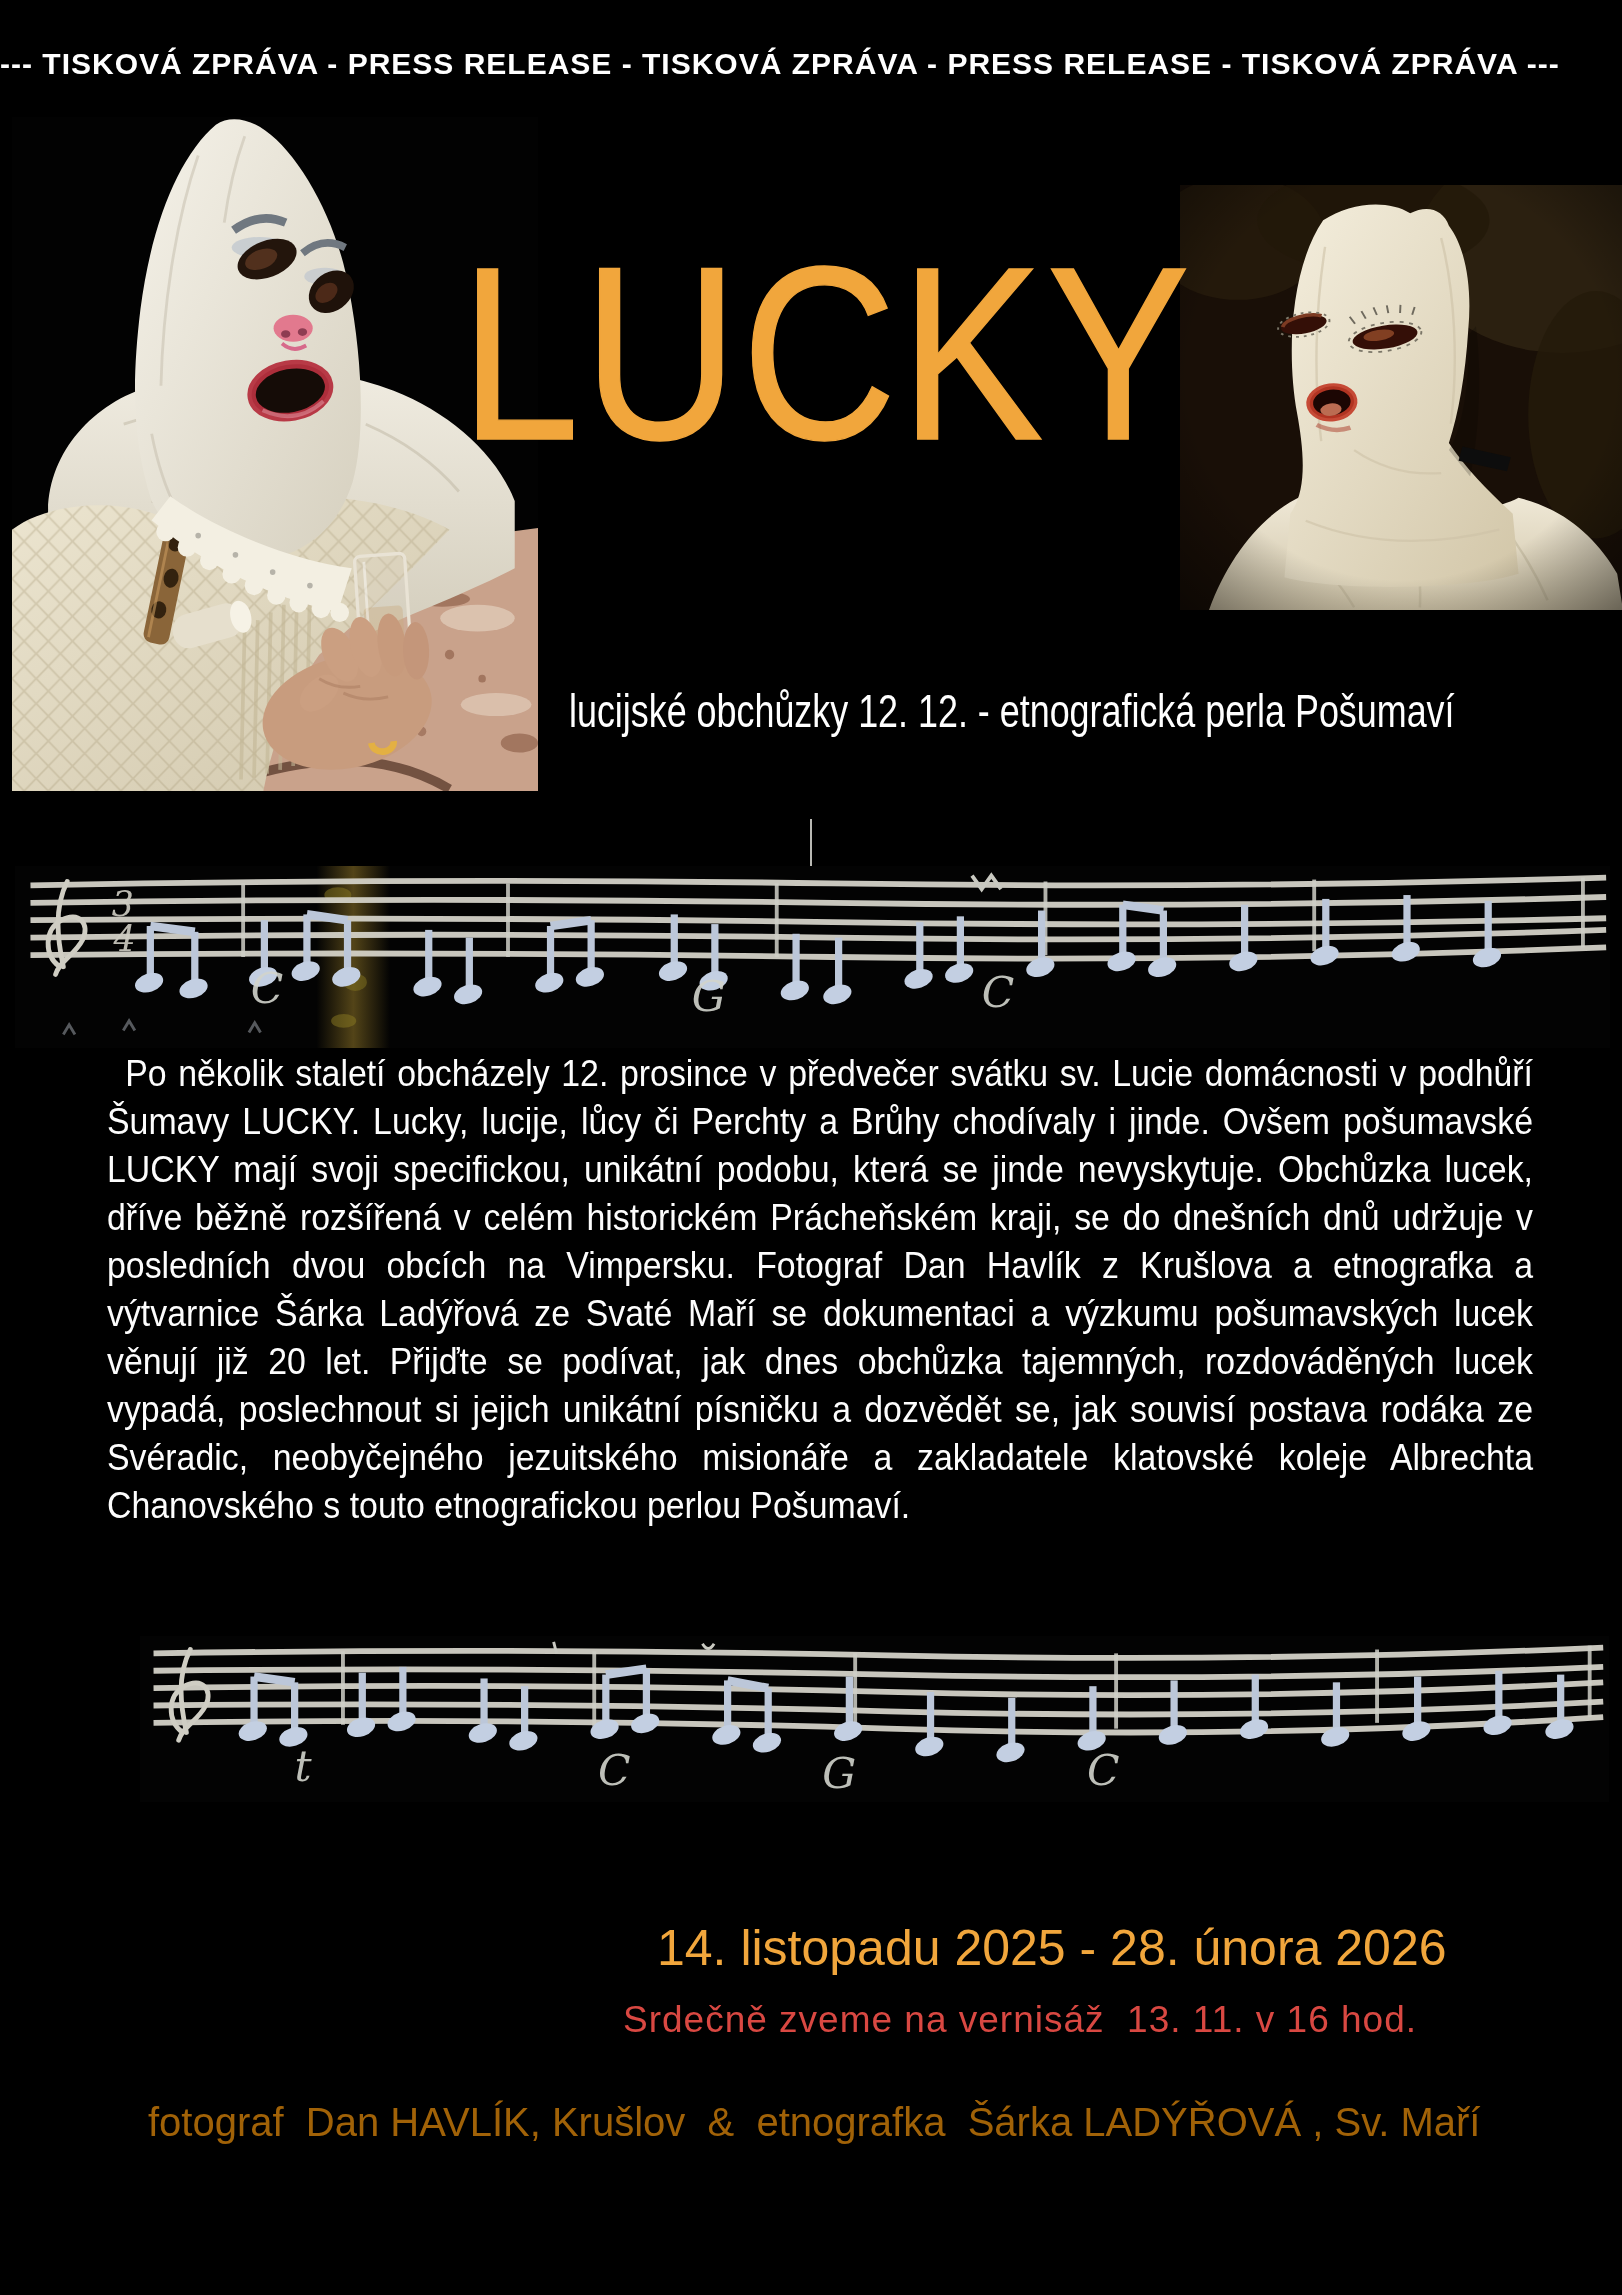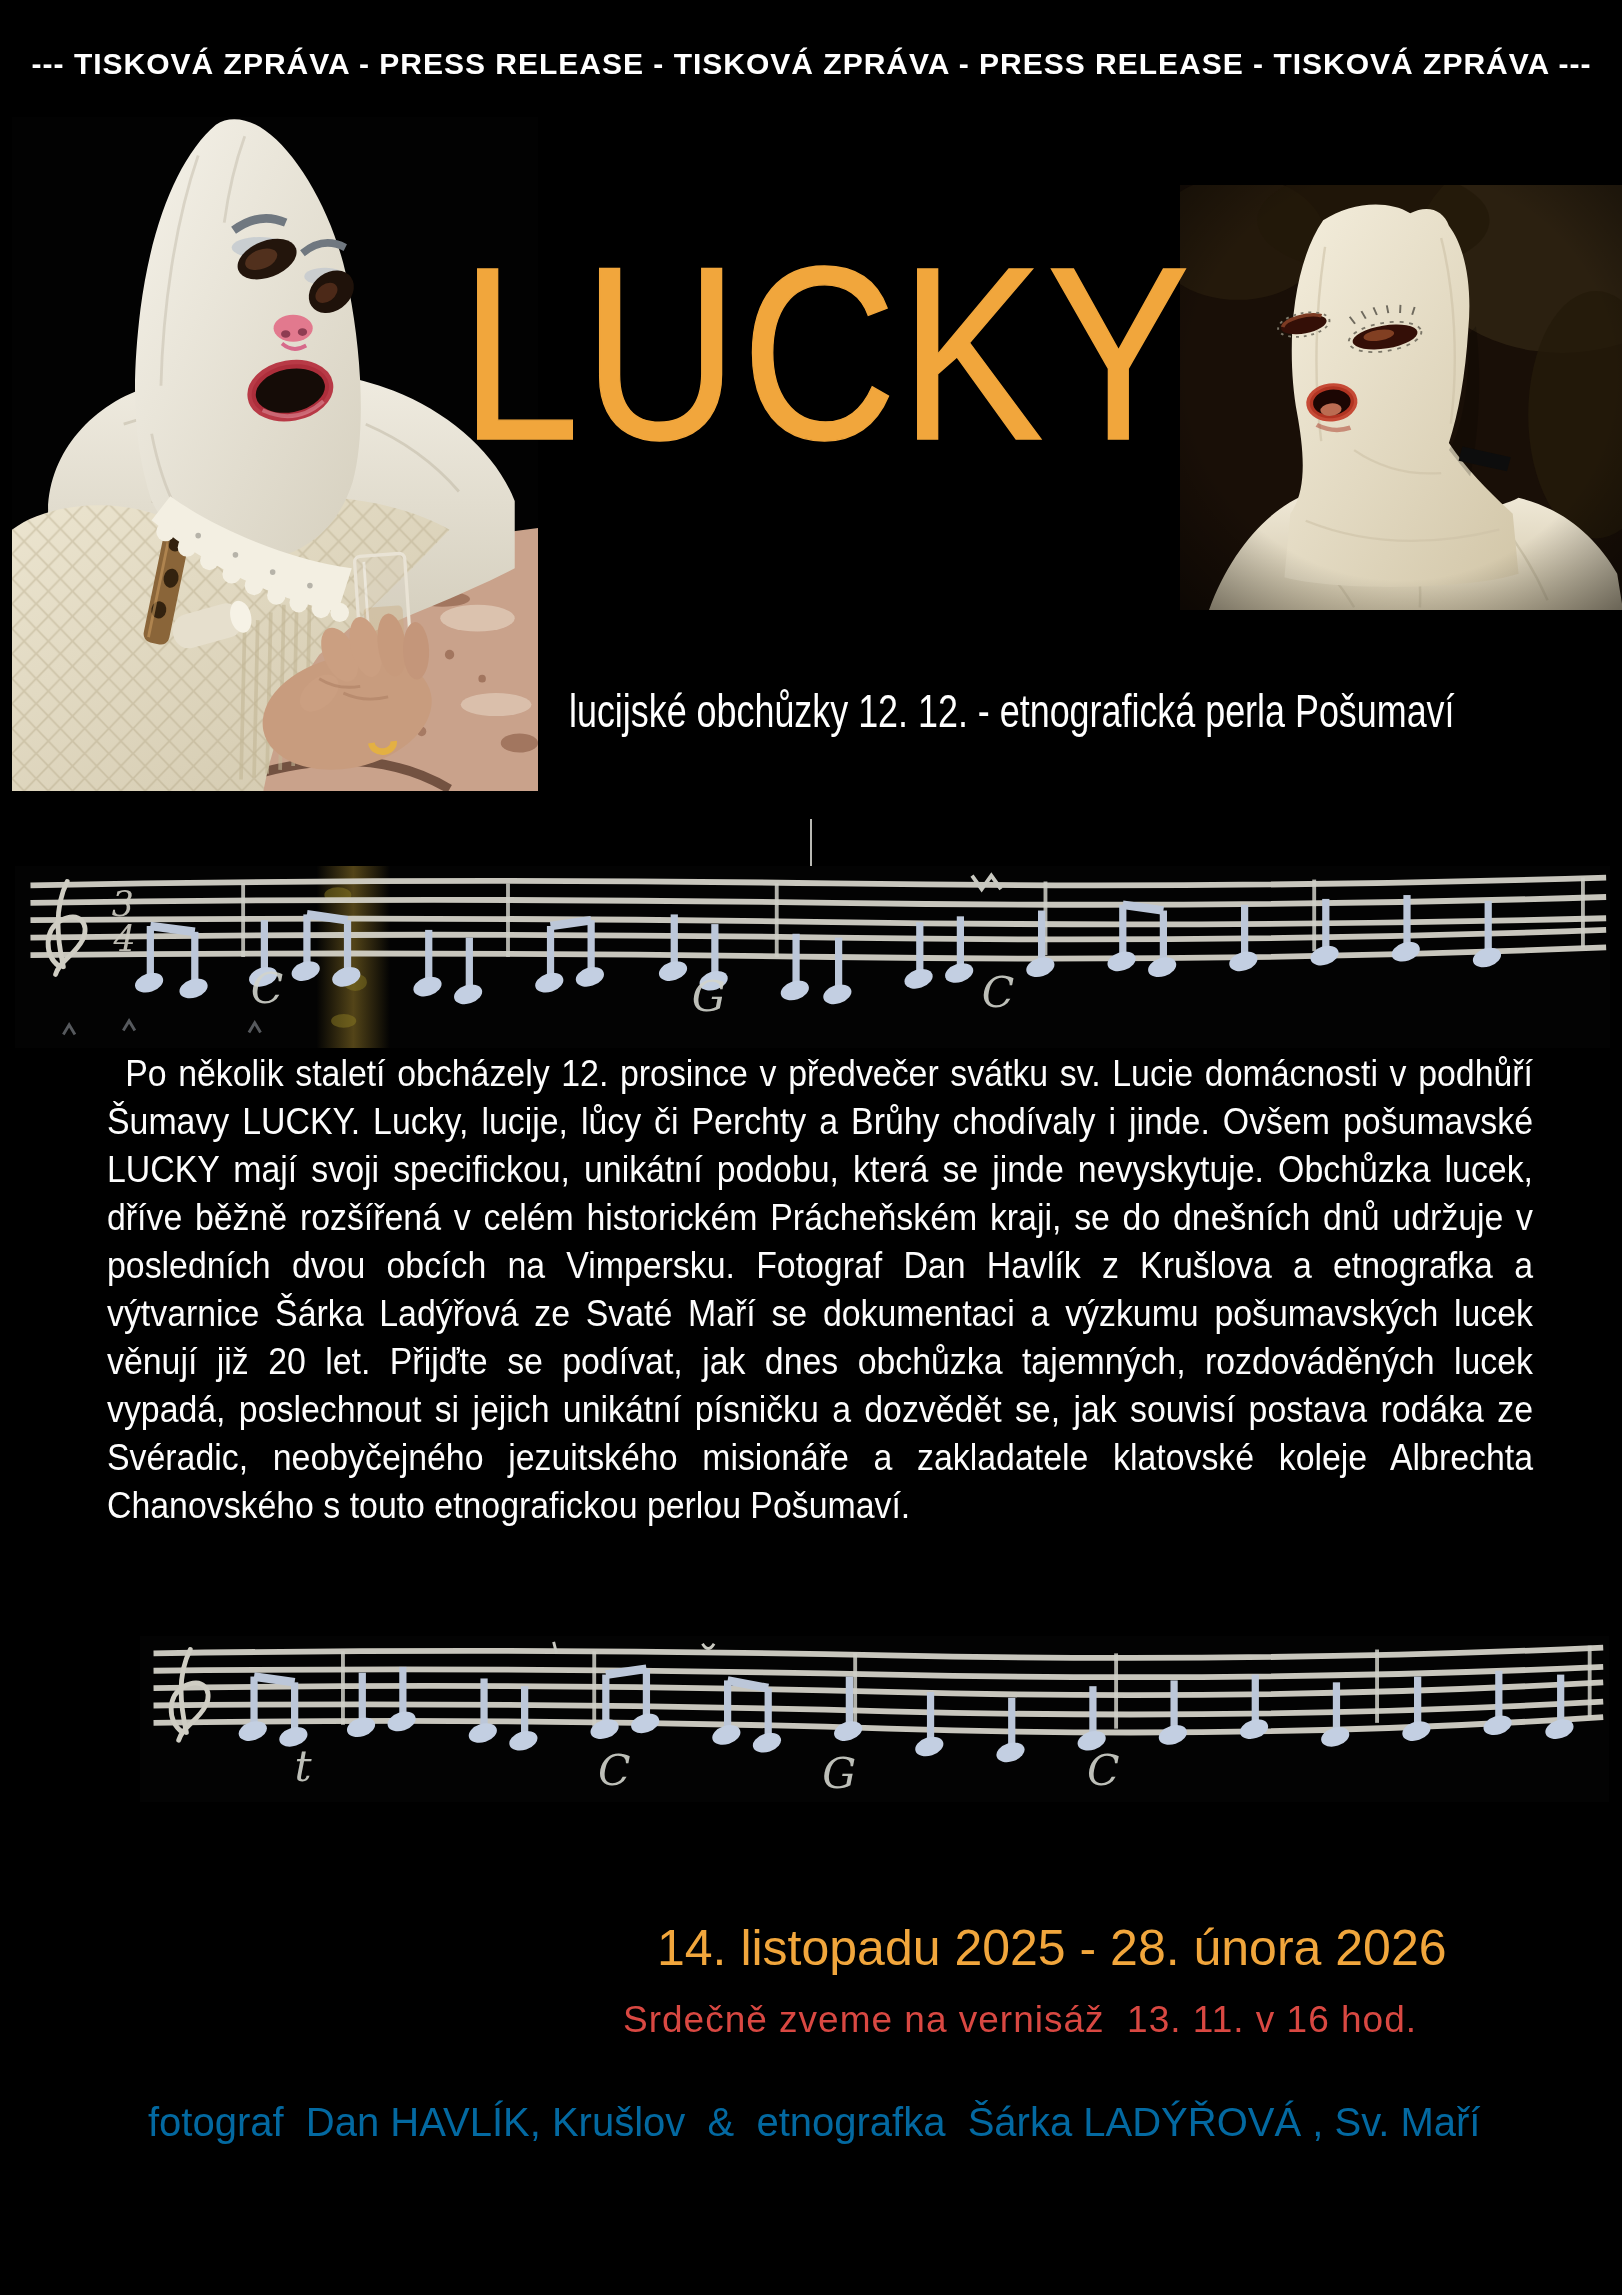--- a/index.html
+++ b/index.html
@@ -1,32 +1,32 @@
 <!DOCTYPE html>
 <html style="font-size:7.7px"><head>
 <meta charset="utf-8">
 <style>
   html,body{margin:0;padding:0;background:#000;}
   #poster{position:relative;width:1623px;height:2295px;background:#000;overflow:hidden;
           font-family:"Liberation Sans",sans-serif;}
   .t{position:absolute;white-space:pre;}
-  .banner{left:0;top:47px;width:1623px;text-align:center;color:#fff;font-size:30px;
+  .banner{left:0;top:47px;width:1623px;color:#fff;font-size:30px;
           font-weight:700;letter-spacing:1px;}
   .title{left:460px;top:230px;font-size:247px;line-height:1;font-weight:400;color:#F1A63C;
          letter-spacing:3.9px;transform:scaleX(.87);transform-origin:0 0;
          -webkit-text-stroke:1.4px #F1A63C;z-index:5;}
   .subtitle{left:569px;top:684px;font-size:46px;color:#fff;transform:scaleX(.78);
             transform-origin:0 0;}
   .para{left:107px;top:1050px;width:1517px;font-size:36px;line-height:48px;color:#fdfdfd;
         text-align:justify;text-indent:19.3px;transform:scaleX(.94);transform-origin:0 0;
         white-space:normal;}
   .venue{left:156px;top:1821px;font-size:49px;color:#F1A63C;}
   .dates{left:613px;top:1919px;font-size:50px;color:#F1A63C;margin-left:44px;}
   .invite{left:623px;top:1999px;font-size:37px;letter-spacing:1px;color:#D94842;}
-  .credits{left:148px;top:2100px;font-size:40px;color:#0369a1;}
+  .credits{left:148px;top:2100px;font-size:40px;color:#a16207;}
   .vline{position:absolute;left:810px;top:819px;width:2.4px;height:48px;
          background:#d9d9d3;opacity:.85;}
   .photo,.strip{position:absolute;}
   .photoL{left:11.6px;top:117px;width:526px;height:674px;}
   .photoR{left:1180px;top:185px;width:443px;height:425px;}
   .strip1{left:14.5px;top:866px;width:1595px;height:182px;}
   .strip2{left:140px;top:1636px;width:1469px;height:166px;}
   svg{display:block;width:100%;height:100%;}
   .chord{font-family:"DejaVu Serif",serif;font-style:italic;font-size:44px;fill:#d2d4cc;opacity:.9;}
   .ts{font-family:"DejaVu Serif",serif;font-style:italic;font-size:36px;fill:#cfcdc3;opacity:.9;}

